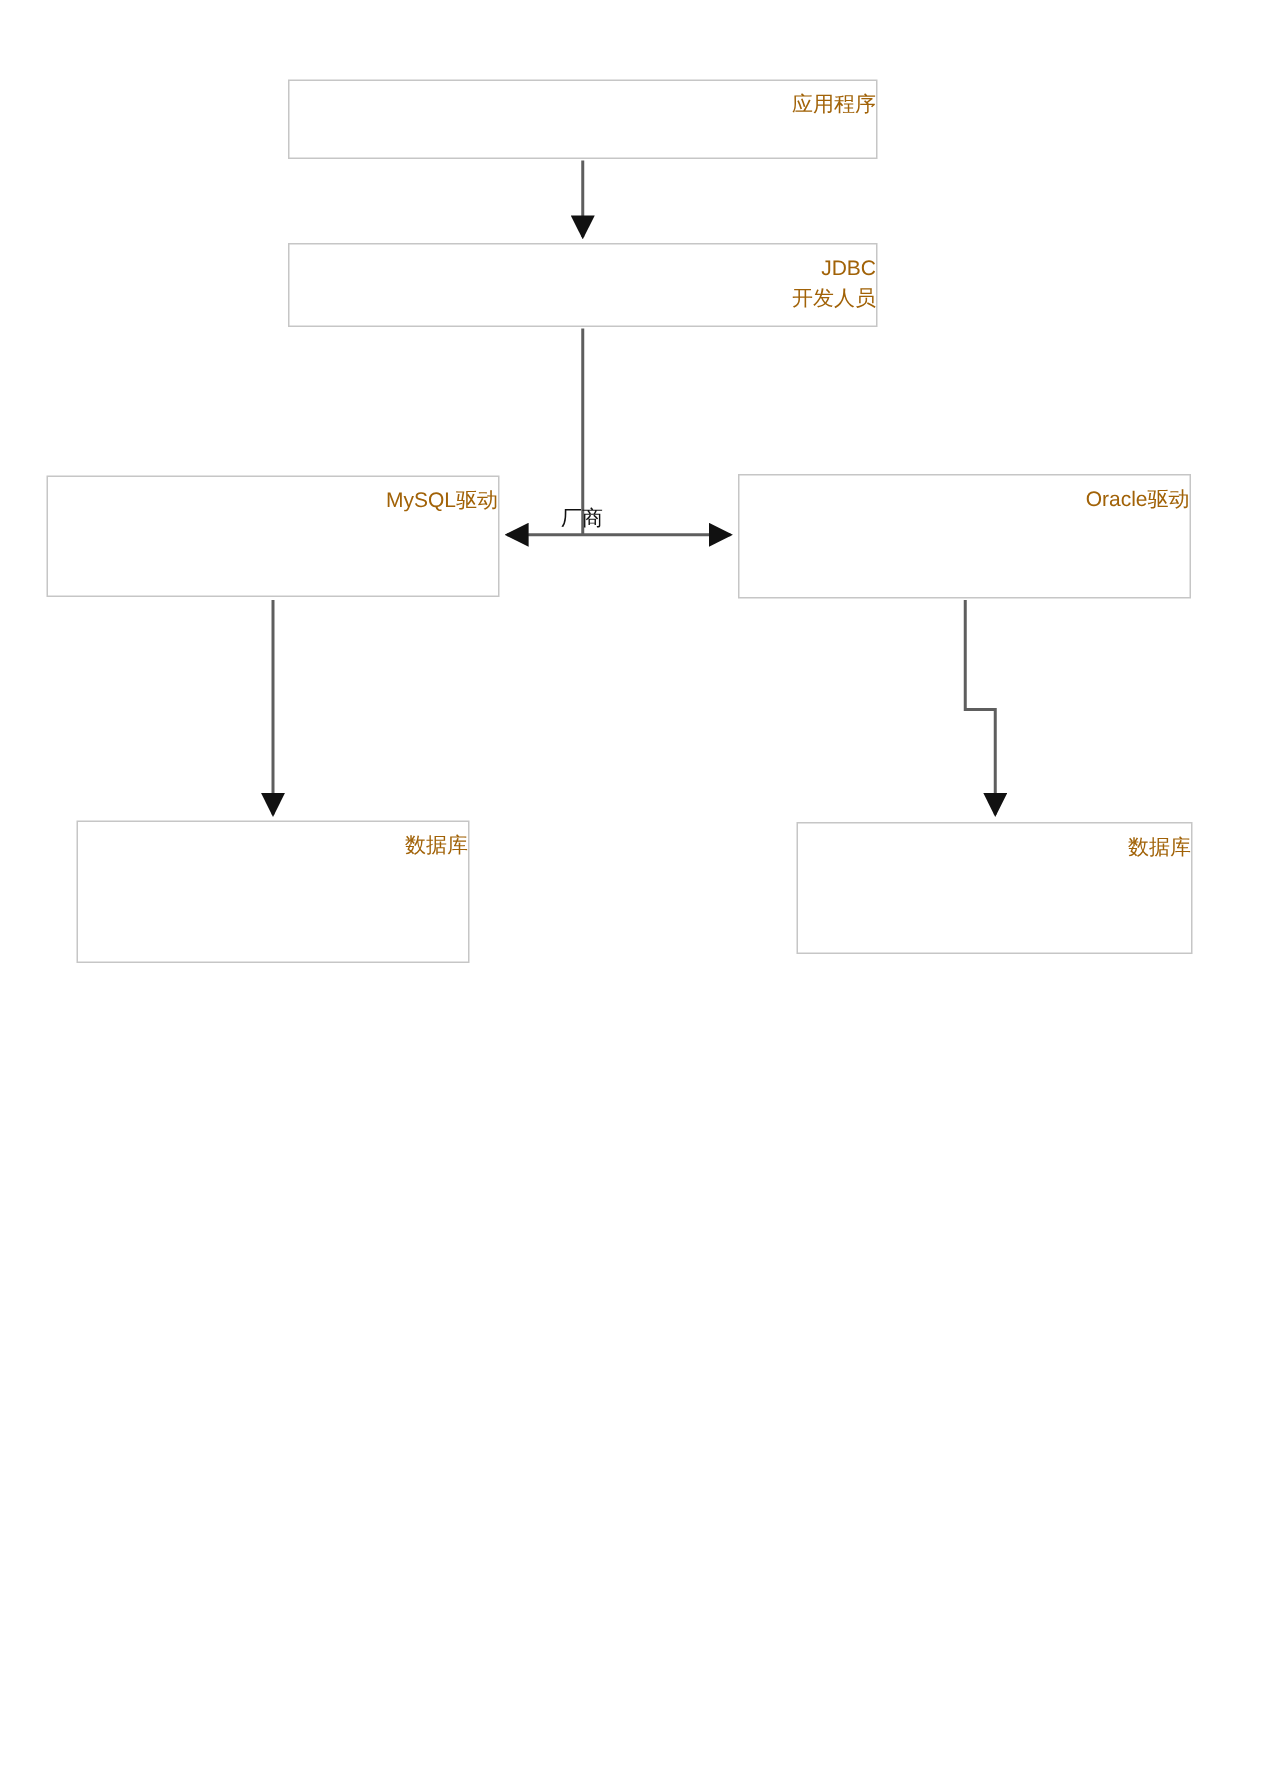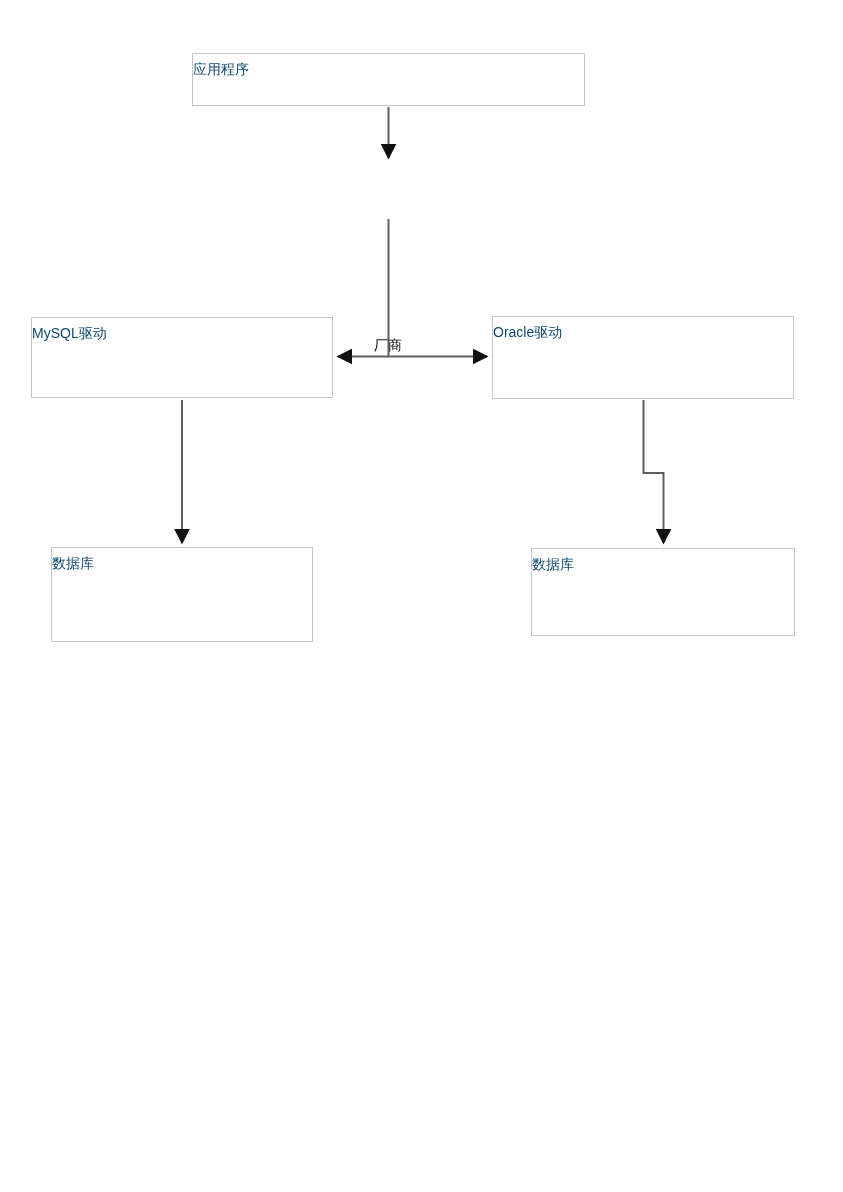--- a/index.html
+++ b/index.html
@@ -21,24 +21,24 @@
     top: 0;
     width: 843px;
     height: 700px;
     pointer-events: none;
   }
   .node {
     position: absolute;
     box-sizing: border-box;
     background: #ffffff;
     border: 1px solid #c6c6c6;
-    color: #0c4a6e;
+    color: #a16207;
     font-size: 14px;
     line-height: 20px;
-    text-align: left;
+    text-align: right;
     padding-top: 5px;
   }
   .node-application { left: 192px; top: 53px;  width: 393px; height: 53px; }
   .node-jdbc        { left: 192px; top: 162px; width: 393px; height: 56px; }
   .node-mysql       { left: 31px;  top: 317px; width: 302px; height: 81px; }
   .node-oracle      { left: 492px; top: 316px; width: 302px; height: 83px; }
   .node-db-left     { left: 51px;  top: 547px; width: 262px; height: 95px; }
   .node-db-right    { left: 531px; top: 548px; width: 264px; height: 88px; }
   .node-label { display: block; }
   .edge-label {
@@ -72,20 +72,24 @@
 
     <line x1="182" y1="400" x2="182" y2="543" stroke="#5e5e5e" stroke-width="2" marker-end="url(#arrow)"></line>
 
     <path d="M643.5,400 L643.5,473 L663.5,473 L663.5,543" fill="none" stroke="#5e5e5e" stroke-width="2" marker-end="url(#arrow)"></path>
   </svg>
 
   <div class="node node-application">
     <span class="node-label">应用程序</span>
   </div>
 
+  <div class="node node-jdbc">
+    <span class="node-label">JDBC</span>
+    <span class="node-label">开发人员</span>
+  </div>
 
   <div class="node node-oracle">
     <span class="node-label">Oracle驱动</span>
   </div>
 
   <div class="node node-mysql">
     <span class="node-label">MySQL驱动</span>
   </div>
 
   <div class="node node-db-left">

